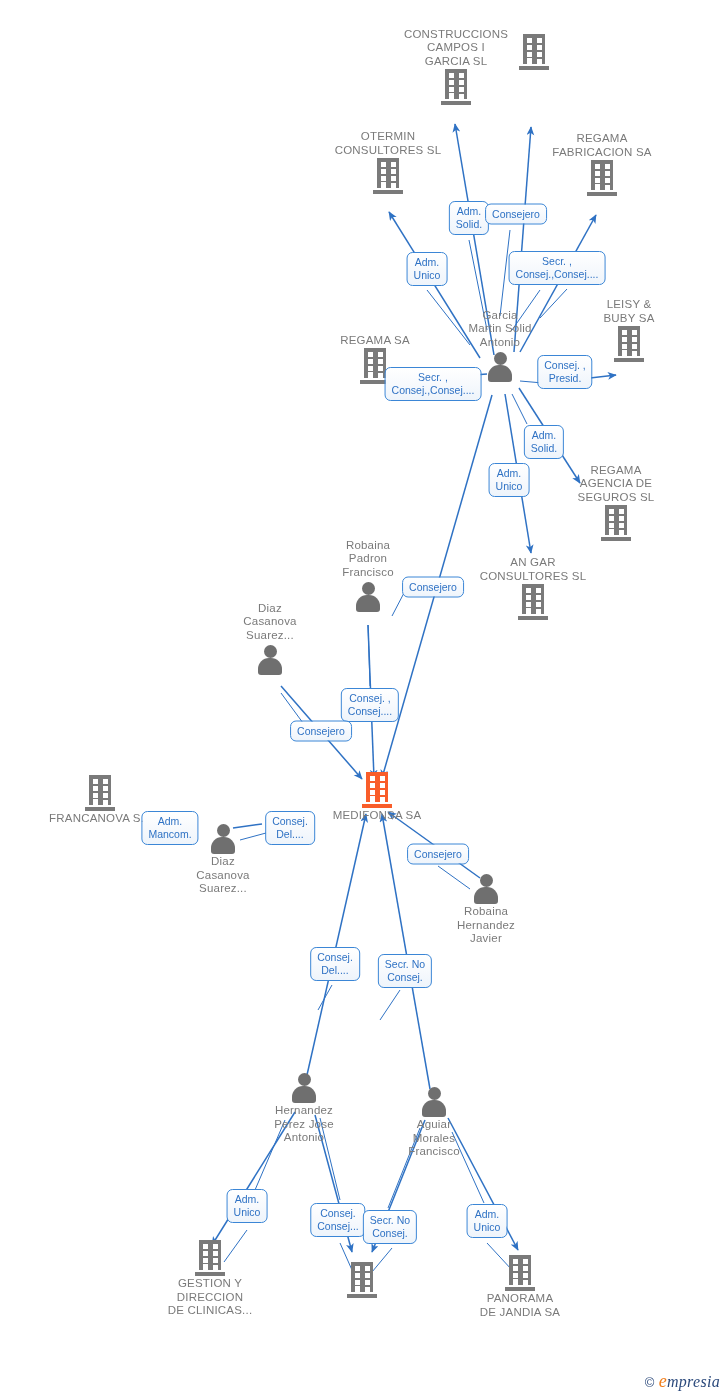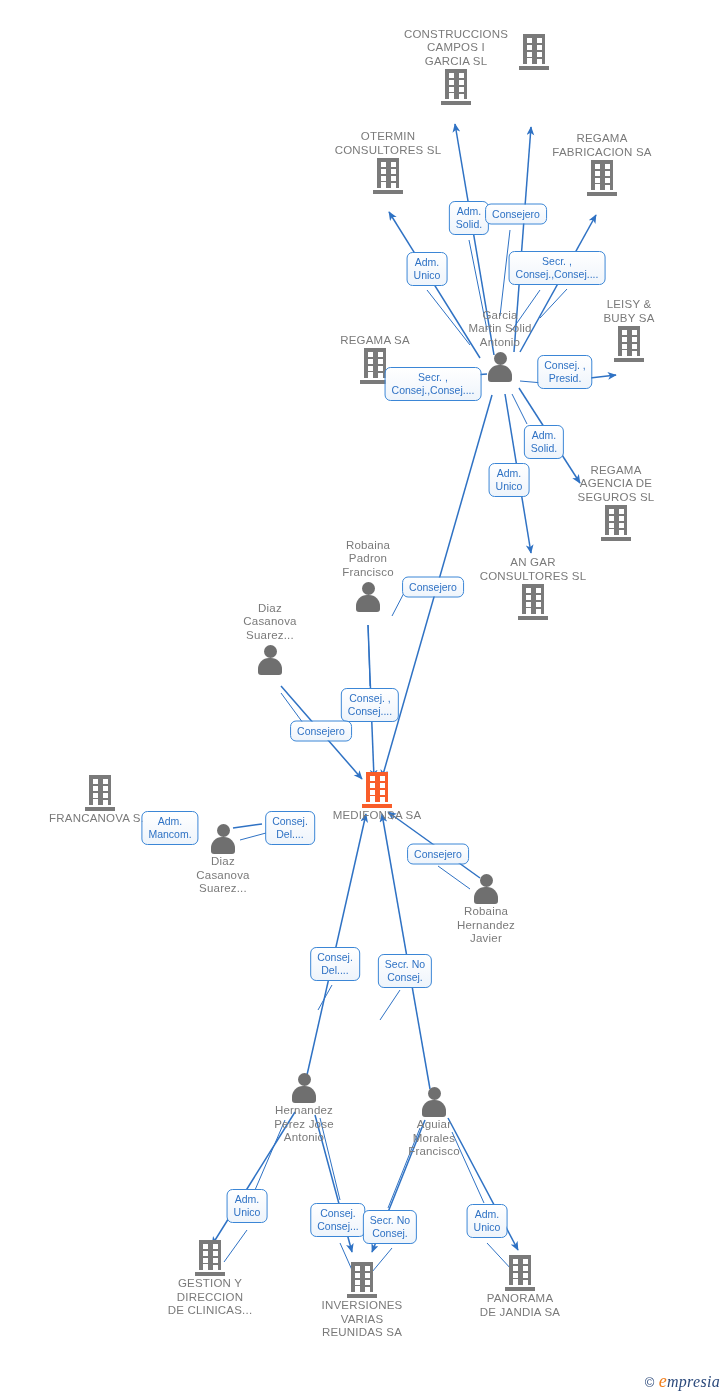--- a/index.html
+++ b/index.html
@@ -401,23 +401,20 @@
             <div class="win" style="left: 7.5px; top: 4px;"></div>
             <div class="win" style="left: 17.5px; top: 4px;"></div>
             <div class="win" style="left: 7.5px; top: 11px;"></div>
             <div class="win" style="left: 17.5px; top: 11px;"></div>
             <div class="win" style="left: 7.5px; top: 18px;"></div>
             <div class="win" style="left: 17.5px; top: 18px;"></div>
             <div class="win" style="left: 7.5px; top: 24px; height: 6px;"></div>
             <div class="win" style="left: 17.5px; top: 25px;"></div>
           </div>
         </span>
-        <span class="lbl">INVERSIONES
-VARIAS
-REUNIDAS SA</span>
       </div>
       <div class="node below" style="left: 520px; top: 1255px;">
         <span class="ico" style="display: flex; justify-content: center;">
           <div class="bldg">
             <div class="body"></div>
             <div class="base"></div>
             <div class="win" style="left: 7.5px; top: 4px;"></div>
             <div class="win" style="left: 17.5px; top: 4px;"></div>
             <div class="win" style="left: 7.5px; top: 11px;"></div>
             <div class="win" style="left: 17.5px; top: 11px;"></div>

